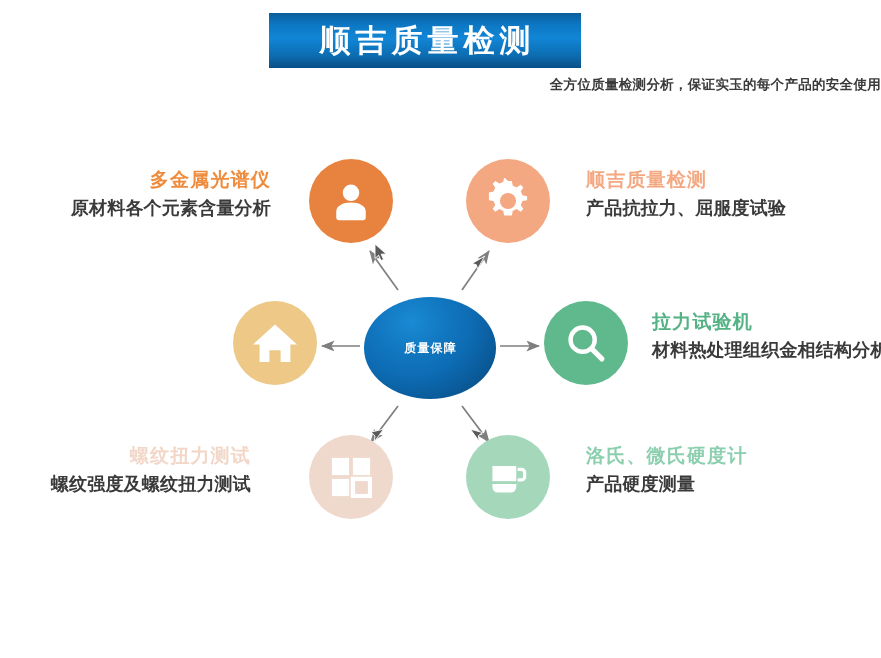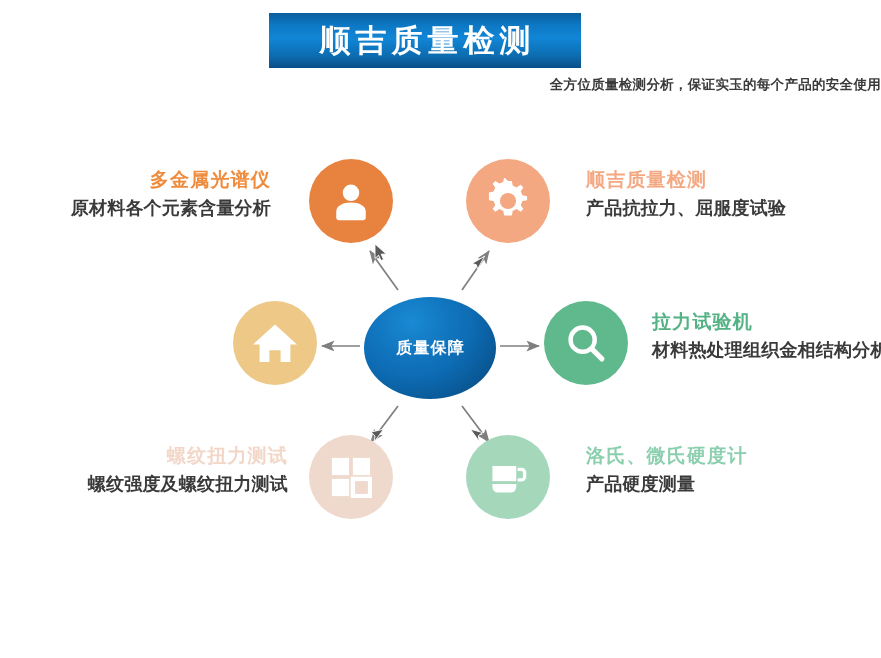--- a/index.html
+++ b/index.html
@@ -93,21 +93,21 @@
         #1279c2 26%,
         #0d6cb4 50%,
         #0a5895 76%,
         #0b4274 100%);
     display: flex;
     align-items: center;
     justify-content: center;
   }
   #center-hub-label {
     color: #ffffff;
-    font-size: 16px;
+    font-size: 12px;
     font-weight: bold;
     letter-spacing: 1.2px;
     text-indent: 1.2px;
     white-space: nowrap;
   }
 
   
   .node {
     position: absolute;
     border-radius: 50%;
@@ -144,21 +144,21 @@
     line-height: 1.25;
     margin: 0;
   }
   .caption.align-right { text-align: right; }
   .caption.align-left  { text-align: left; }
 
   #cap-0 { right: 610px; top: 58px;  }
   #cap-1 { left: 586px;  top: 58px;  }
   #cap-2 { right: 653px; top: 200px; }
   #cap-3 { left: 652px;  top: 200px; }
-  #cap-4 { right: 593px; top: 334px; text-align: right; }
+  #cap-4 { right: 630px; top: 334px; text-align: right; }
   #cap-5 { left: 586px;  top: 334px; }
 
   
   .cursor-mark {
     position: absolute;
     pointer-events: none;
   }
 </style>
 </head>
 <body>

